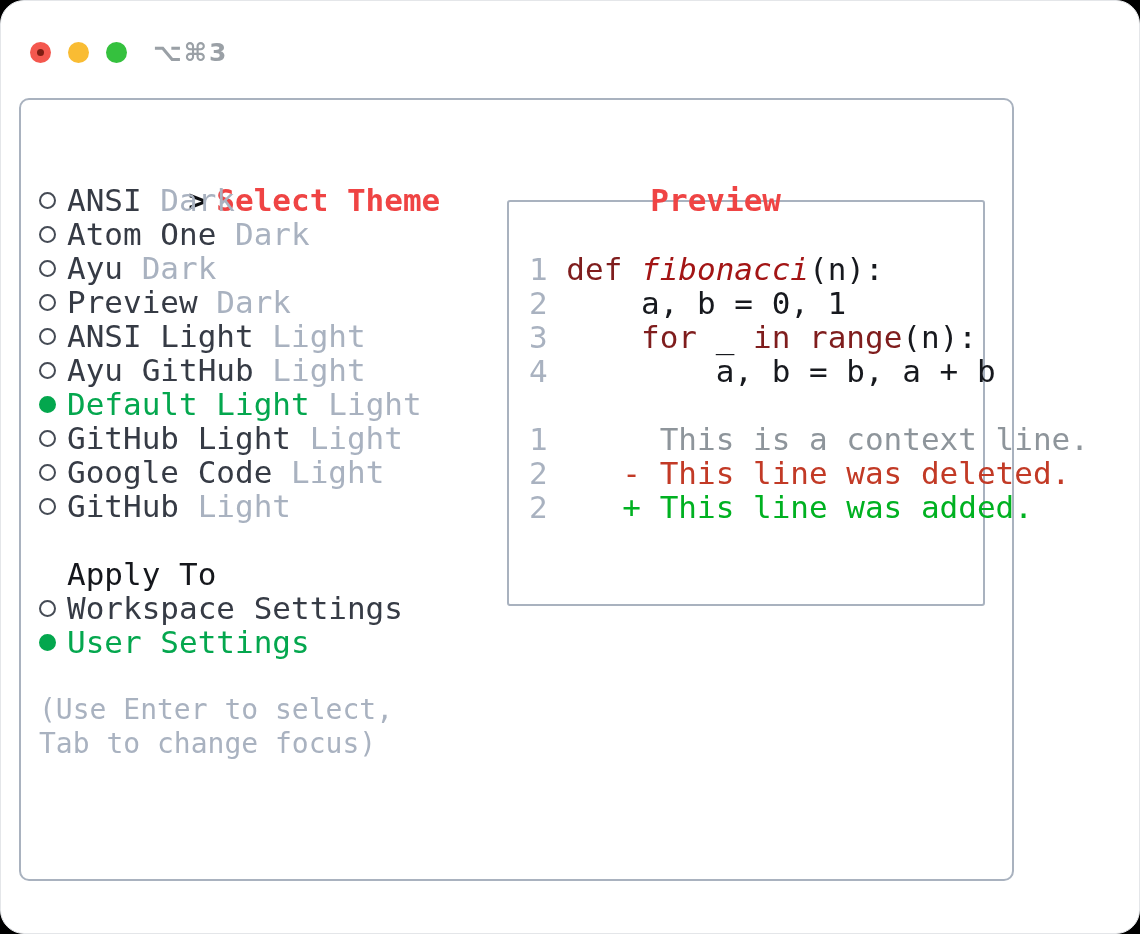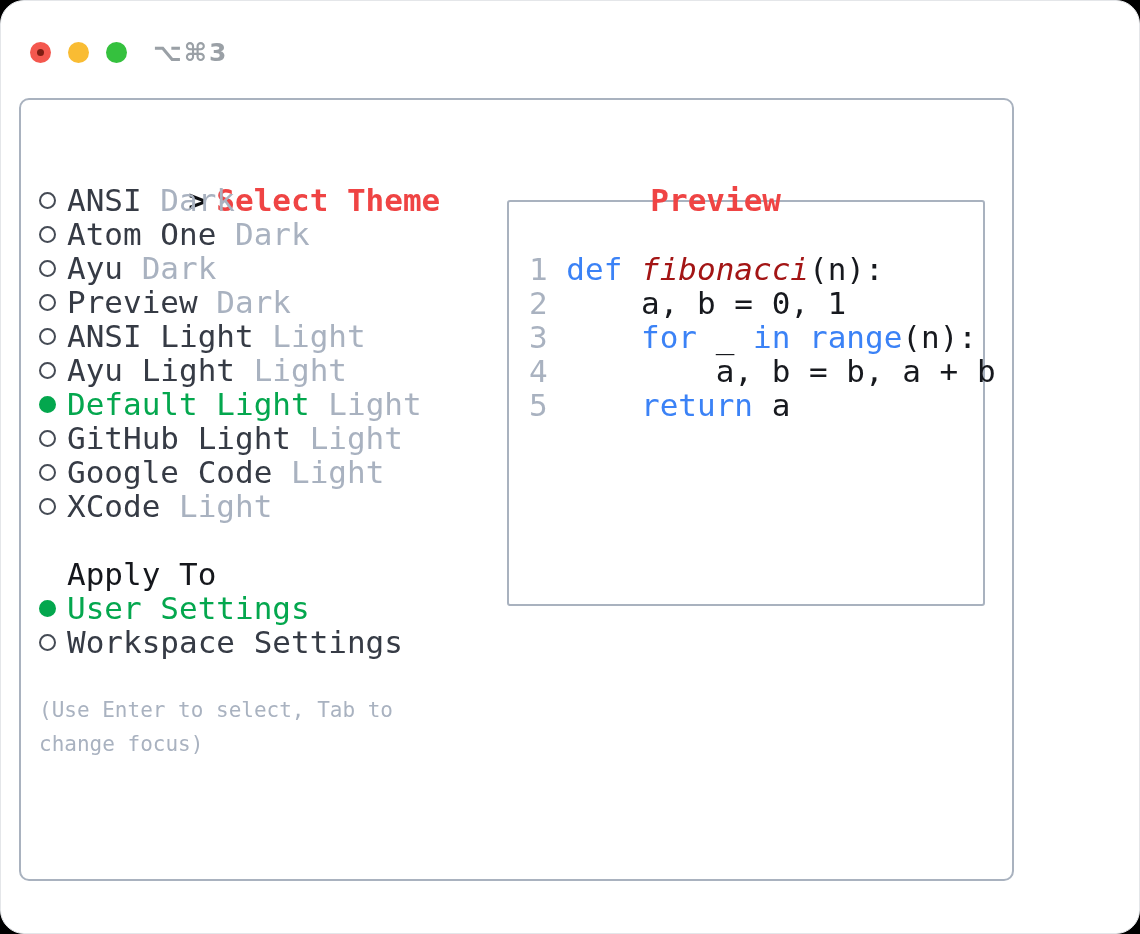--- a/index.html
+++ b/index.html
@@ -39,32 +39,32 @@
   .circle{
     display:inline-block;width:13px;height:13px;border:2px solid #454b55;
     border-radius:50%;box-sizing:content-box;vertical-align:middle;margin-top:-4px;
   }
   .circle.sel{background:#04a74e;border-color:#04a74e;}
   .theme-row.selected .t-name{color:#04a74e;}
   .t-variant{color:#a9b2c0;}
   .apply-heading{padding-left:28px;color:#15171c;}
   .opt-row.selected .opt-label{color:#04a74e;}
   .help{
-    margin-top:0;width:420px;font-size:21px;line-height:34px;color:#a9b2c0;
+    margin-top:0;width:420px;font-size:28px;line-height:34px;color:#a9b2c0;
     white-space:normal;word-spacing:normal;
   }
   
   .preview-box{
     width:478px;height:406px;border:2px solid #a9b2bf;border-radius:3px;
     box-sizing:border-box;margin-top:17px;margin-left:6px;padding:50px 0 0 20px;
     background:#fff;
   }
   .ln{color:#a9b2c0;}
   .code-row,.diff-row{color:#17191e;}
-  .tok-kw{color:#3b82f6;}
+  .tok-kw{color:#7f1d1d;}
   .tok-fn{color:#a31515;font-style:italic;}
   .tok-pl{color:#17191e;}
   .diff-context{color:#8e959b;}
   .diff-deleted{color:#c23a26;}
   .diff-added{color:#00b121;}
 </style>
 </head>
 <body>
 
 <div class="window">
@@ -82,52 +82,56 @@
       <div class="row">
         <span class="prompt">&gt;</span><span class="heading">Select Theme</span>
       </div>
 
       <div>
           <div class="row theme-row"><span class="bullet"><i class="circle"></i></span><span class="t-name">ANSI</span><span class="t-variant"> Dark</span></div>
           <div class="row theme-row"><span class="bullet"><i class="circle"></i></span><span class="t-name">Atom One</span><span class="t-variant"> Dark</span></div>
           <div class="row theme-row"><span class="bullet"><i class="circle"></i></span><span class="t-name">Ayu</span><span class="t-variant"> Dark</span></div>
           <div class="row theme-row"><span class="bullet"><i class="circle"></i></span><span class="t-name">Preview</span><span class="t-variant"> Dark</span></div>
           <div class="row theme-row"><span class="bullet"><i class="circle"></i></span><span class="t-name">ANSI Light</span><span class="t-variant"> Light</span></div>
-          <div class="row theme-row"><span class="bullet"><i class="circle"></i></span><span class="t-name">Ayu Light</span><span class="t-variant"> Light</span></div>
+          <div class="row theme-row"><span class="bullet"><i class="circle"></i></span><span class="t-name">Ayu GitHub</span><span class="t-variant"> Light</span></div>
           <div class="row theme-row selected"><span class="bullet"><i class="circle sel"></i></span><span class="t-name">Default Light</span><span class="t-variant"> Light</span></div>
           <div class="row theme-row"><span class="bullet"><i class="circle"></i></span><span class="t-name">GitHub Light</span><span class="t-variant"> Light</span></div>
           <div class="row theme-row"><span class="bullet"><i class="circle"></i></span><span class="t-name">Google Code</span><span class="t-variant"> Light</span></div>
-          <div class="row theme-row"><span class="bullet"><i class="circle"></i></span><span class="t-name">XCode</span><span class="t-variant"> Light</span></div>
+          <div class="row theme-row"><span class="bullet"><i class="circle"></i></span><span class="t-name">GitHub</span><span class="t-variant"> Light</span></div>
         </div>
 
       <div class="row blank"></div>
 
       <div class="row apply-heading">Apply To</div>
 
       <div>
+          <div class="row opt-row"><span class="bullet"><i class="circle"></i></span><span class="opt-label">Workspace Settings</span></div>
           <div class="row opt-row selected"><span class="bullet"><i class="circle sel"></i></span><span class="opt-label">User Settings</span></div>
-          <div class="row opt-row"><span class="bullet"><i class="circle"></i></span><span class="opt-label">Workspace Settings</span></div>
         </div>
 
       <div class="row blank"></div>
 
       <div class="help">(Use Enter to select, Tab to change focus)</div>
     </div>
 
     <div class="col-right">
       <div class="row">
         <span class="heading">Preview</span>
       </div>
 
       <div class="preview-box">
         <div>
             <div class="row code-row"><span class="ln">1 </span><span class="tok-kw">def</span><span class="tok-pl"> </span><span class="tok-fn">fibonacci</span><span class="tok-pl">(n):</span></div>
             <div class="row code-row"><span class="ln">2 </span><span class="tok-pl">    a, b = 0, 1</span></div>
             <div class="row code-row"><span class="ln">3 </span><span class="tok-pl">    </span><span class="tok-kw">for</span><span class="tok-pl"> _ </span><span class="tok-kw">in</span><span class="tok-pl"> </span><span class="tok-kw">range</span><span class="tok-pl">(n):</span></div>
             <div class="row code-row"><span class="ln">4 </span><span class="tok-pl">        a, b = b, a + b</span></div>
-            <div class="row code-row"><span class="ln">5 </span><span class="tok-pl">    </span><span class="tok-kw">return</span><span class="tok-pl"> a</span></div>
           </div>
         <div class="row blank"></div>
+        <div>
+            <div class="row diff-row"><span class="ln">1    </span><span class="diff-context">  This is a context line.</span></div>
+            <div class="row diff-row"><span class="ln">2    </span><span class="diff-deleted">- This line was deleted.</span></div>
+            <div class="row diff-row"><span class="ln">2    </span><span class="diff-added">+ This line was added.</span></div>
+          </div>
       </div>
     </div>
 
   </div>
 </div>
 
 </body></html>

